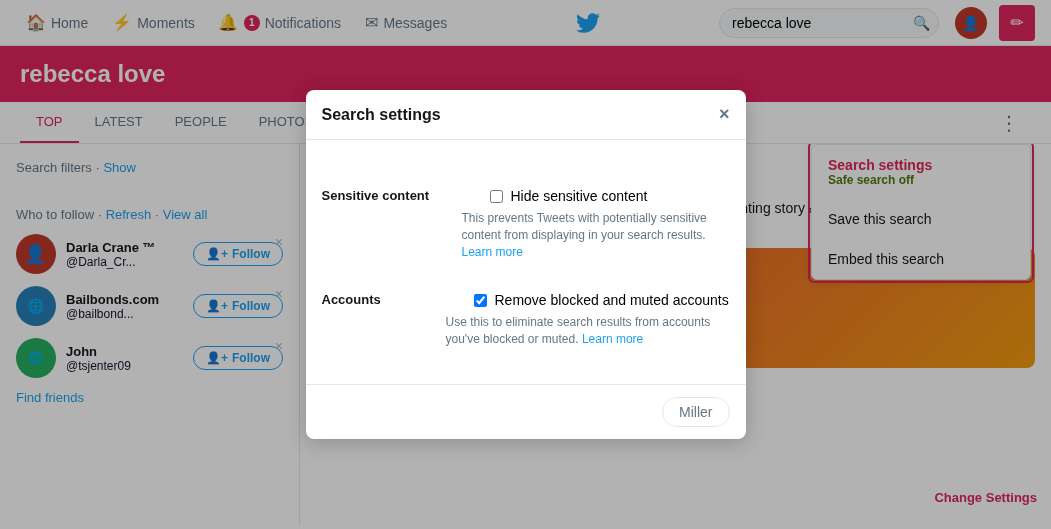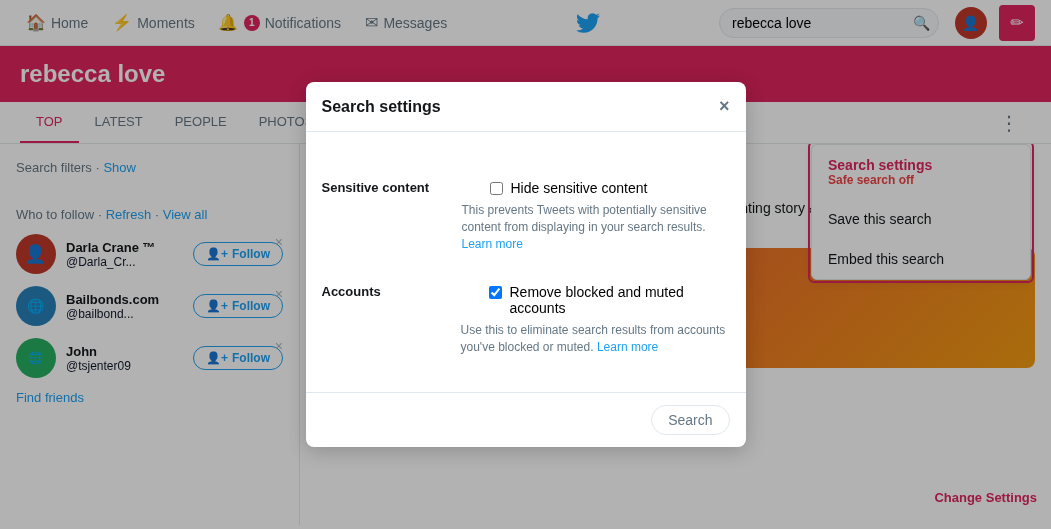--- a/index.html
+++ b/index.html
@@ -174,21 +174,21 @@
       width: 220px;
       z-index: 100;
       overflow: visible;
     }
     .dropdown-item {
       padding: 12px 16px; cursor: pointer; font-size: 14px; color: #14171a;
     }
     .dropdown-item.active {
       font-weight: bold; color: #e0245e;
     }
-    .dropdown-item .sub { font-size: 12px; color: #ef4444; display: block; }
+    .dropdown-item .sub { font-size: 12px; color: #4d7c0f; display: block; }
     .dropdown-border { border: 2px solid #e0245e; border-radius: 6px; position: absolute; top: -4px; left: -4px; right: -4px; bottom: -4px; pointer-events: none; }
 
     
     #modal-overlay {
       position: absolute; inset: 0;
       background: rgba(0,0,0,0.3);
       z-index: 200;
       display: flex; align-items: center; justify-content: center;
     }
     #modal {
@@ -407,32 +407,32 @@
             <div class="modal-desc">
               <span>This prevents Tweets with potentially sensitive content from displaying in your search results.</span>
               <span class="link">Learn more</span>
               
             </div>
           </div>
         </div>
       </div>
 
       <div class="modal-section">
-        <div style="display:flex; gap:19px;">
+        <div style="display:flex; gap:4px;">
           <div style="width:120px; font-weight:bold; font-size:13px; color:#14171a; flex-shrink:0;">Accounts</div>
           <div>
             <div class="modal-checkbox-row">
               <input type="checkbox" checked="" style="">
               <span>Remove blocked and muted accounts</span>
             </div>
             <div class="modal-desc">
               <span>Use this to eliminate search results from accounts you've blocked or muted.</span>
               <span class="link">Learn more</span>
             </div>
           </div>
         </div>
       </div>
     </div>
     <div class="modal-footer">
-      <button class="btn-cancel">Search</button>
+      <button class="btn-cancel">Miller</button>
     </div>
   </div>
 </div>
 
 </body></html>

